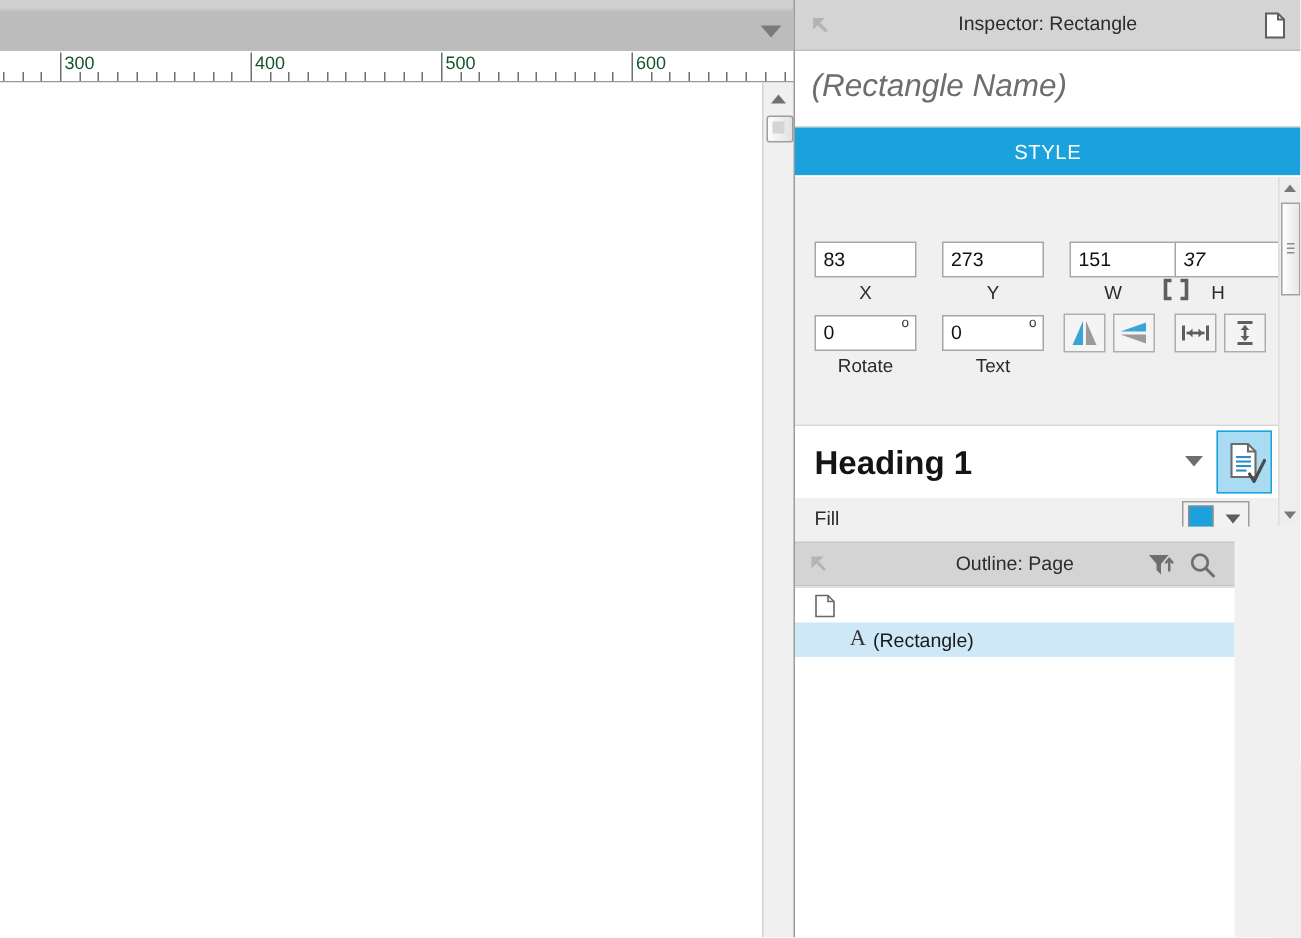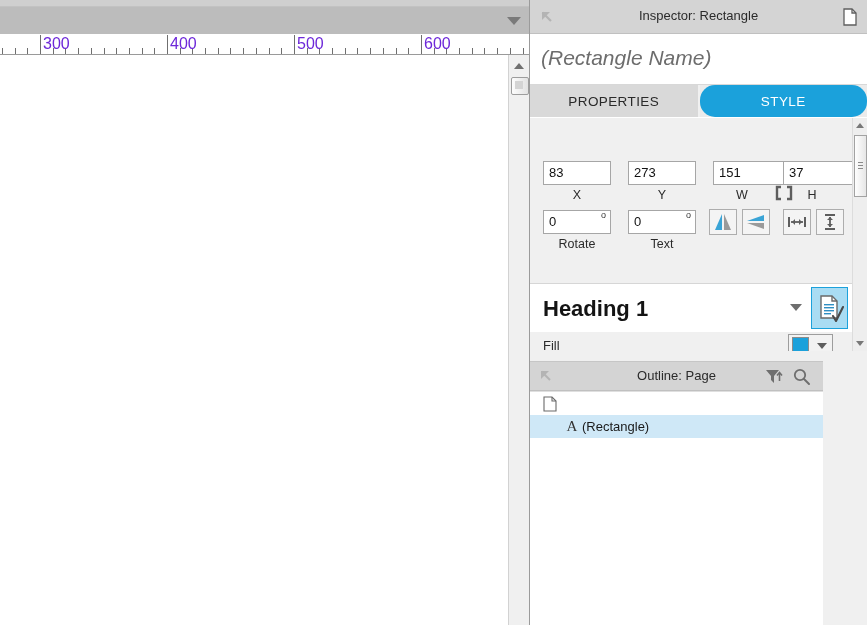--- a/index.html
+++ b/index.html
@@ -65,22 +65,22 @@
     position: absolute;
     bottom: 0;
     width: 1px;
     background: #6f6f6f;
   }
   .ruler .tick.major { height: 19px; }
   .ruler .tick.minor { height: 6px; }
   .ruler .rlabel {
     position: absolute;
     top: 1px;
-    font-size: 16px;
-    color: #6d28d9;
+    font-size: 12px;
+    color: #14532d;
     font-family: "Liberation Sans", sans-serif;
     white-space: nowrap;
   }
   .canvas-surface {
     position: absolute;
     left: 0; top: 55px;
     width: 508px;
     height: 570px;
     background: #ffffff;
   }
@@ -180,21 +180,21 @@
     display: flex;
     align-items: center;
     justify-content: center;
     font-size: 13.5px;
     letter-spacing: 0.4px;
     color: #2a2a2a;
     background: #d9d9d9;
     border-right: 2px solid #f0f0f0;
     cursor: default;
   }
-  .tab:last-child { border-right: none; border-radius: 15px; }
+  .tab:last-child { border-right: none; }
   .tab.active {
     background: #1ba1db;
     color: #ffffff;
   }
 
   .style-body {
     position: relative;
     height: 233px;
     background: #f0f0f0;
     border-top: 1px solid #ffffff;
@@ -548,21 +548,20 @@
           <path d="M14 4 L14 8 L18 8" fill="none" stroke="#5f5f5f" stroke-width="1.3"></path>
         </svg>
       </span>
     </div>
 
     <div class="name-field">
       <div class="val">(Rectangle Name)</div>
     </div>
 
     <div class="tabs">
-      <div class="tab">PROPERTIES</div>
       <div class="tab active">STYLE</div>
     </div>
 
     <div class="style-body">
 
 
       <div class="num" style="left:13px; top:43px; width:68px;">
         <div class="nv">83</div>
       </div>
       <div class="flabel" style="left:13px; top:70px; width:68px;">X</div>
@@ -577,21 +576,21 @@
       </div>
       <div class="flabel" style="left:183px; top:70px; width:58px;">W</div>
 
       <span class="linkbtn" style="left:244px; top:67px;">
         <svg width="20" height="16" viewBox="0 0 20 16">
           <path d="M7 2 L3 2 L3 14 L7 14" fill="none" stroke="#5e5e5e" stroke-width="2.4"></path>
           <path d="M13 2 L17 2 L17 14 L13 14" fill="none" stroke="#5e5e5e" stroke-width="2.4"></path>
         </svg>
       </span>
 
-      <div class="num" style="left:253px; top:43px; width:72px;">
+      <div class="num" style="left:253px; top:43px; width:72px;font-style:italic;">
         <div class="nv">37</div>
       </div>
       <div class="flabel" style="left:253px; top:70px; width:58px;">H</div>
 
       <div class="num" style="left:13px; top:92px; width:68px;">
         <div class="nv">0</div>
         <div class="deg">o</div>
       </div>
       <div class="flabel" style="left:13px; top:119px; width:68px;">Rotate</div>
 

